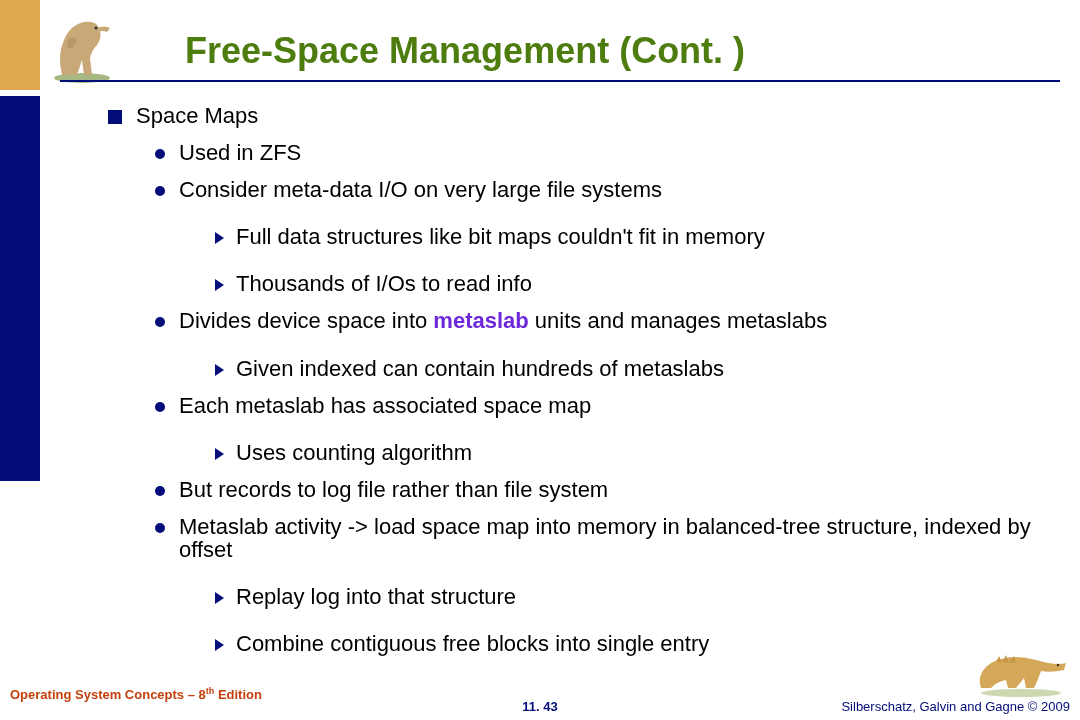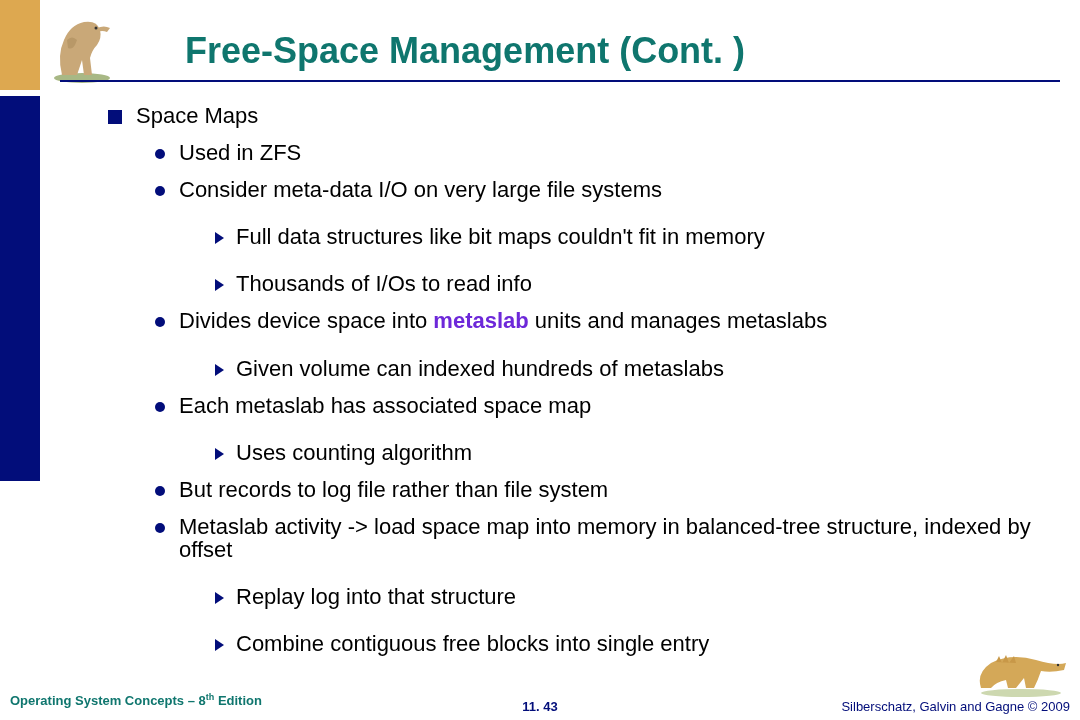--- a/index.html
+++ b/index.html
@@ -27,21 +27,21 @@
     position: absolute;
     left: 42px; top: 10px;
     width: 80px; height: 75px;
   }
   .title {
     position: absolute;
     left: 185px;
     top: 30px;
     font-size: 36px;
     font-weight: bold;
-    color: #0f766e;
+    color: #4d7c0f;
   }
   .title-underline {
     position: absolute;
     left: 60px; right: 20px;
     top: 80px;
     height: 2px;
     background: #020d7a;
   }
   .content {
     position: absolute;
@@ -81,24 +81,24 @@
     border-left: 9px solid #020d7a;
     margin-right: 12px;
     margin-top: 7px;
     flex-shrink: 0;
   }
   .txt { flex: 1; }
   .kw { color: #6d28d9; font-weight: bold; }
 
   .footer-left {
     position: absolute;
-    left: 10px; bottom: 12px;
+    left: 10px; bottom: 18px;
     font-size: 13px;
     font-weight: bold;
-    color: #0f766e;
+    color: #c2410c;
   }
   .footer-left sup { font-size: 9px; }
   .footer-center {
     position: absolute;
     left: 50%; bottom: 6px;
     transform: translateX(-50%);
     font-size: 13px;
     font-weight: bold;
     color: #020d7a;
   }
@@ -166,21 +166,21 @@
     <span class="txt">Thousands of I/Os to read info</span>
   </div>
 
   <div class="row lvl2">
     <span class="b-dot"></span>
     <span class="txt"><span>Divides device space into </span><span class="kw">metaslab</span><span> units and manages metaslabs</span></span>
   </div>
 
   <div class="row lvl3">
     <span class="b-arrow"></span>
-    <span class="txt">Given volume can indexed hundreds of metaslabs</span>
+    <span class="txt">Given indexed can contain hundreds of metaslabs</span>
   </div>
 
   <div class="row lvl2">
     <span class="b-dot"></span>
     <span class="txt">Each metaslab has associated space map</span>
   </div>
 
   <div class="row lvl3">
     <span class="b-arrow"></span>
     <span class="txt">Uses counting algorithm</span>

